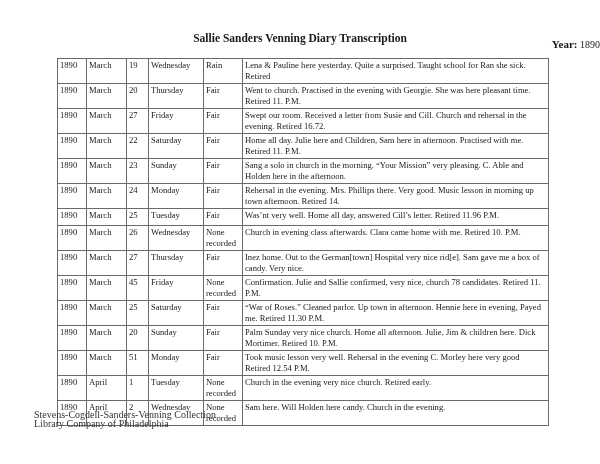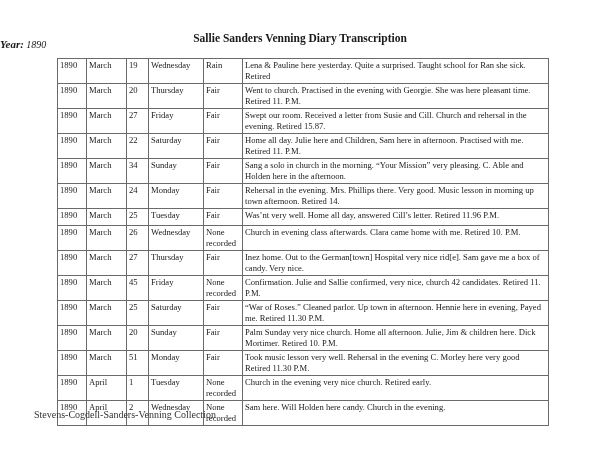--- a/index.html
+++ b/index.html
@@ -6,22 +6,22 @@
     body {
       width: 600px; height: 464px; position: relative; overflow: hidden;
       font-family: "Liberation Serif", "DejaVu Serif", serif;
       color: #1a1a1a;
     }
     .title {
       position: absolute; left: 0; width: 600px; top: 24px;
       text-align: center; font-weight: bold; font-size: 11.5px; line-height: 13px; margin-top: 8px;
     }
     .year-line {
-      position: absolute; left: 0; width: 488px; top: 38px;
-      text-align: left; font-size: 10px; line-height: 12px; font-style: italic;
+      position: absolute; left: 0; width: 600px; top: 38px;
+      text-align: right; font-size: 10px; line-height: 12px;
     }
     .year-line .lbl { font-weight: bold; font-size: 11px; }
     table.diary {
       position: absolute; left: 57px; top: 58px;
       width: 491px;
       border-collapse: collapse;
       table-layout: fixed;
       font-size: 8.6px; line-height: 11px;
     }
     table.diary td {
@@ -78,34 +78,34 @@
         <td>Thursday</td>
         <td>Fair</td>
         <td>Went to church. Practised in the evening with Georgie. She was here pleasant time. Retired 11. P.M.</td>
       </tr>
       <tr class="h2">
         <td>1890</td>
         <td>March</td>
         <td>27</td>
         <td>Friday</td>
         <td>Fair</td>
-        <td>Swept our room. Received a letter from Susie and Cill. Church and rehersal in the evening. Retired 15.87.</td>
+        <td>Swept our room. Received a letter from Susie and Cill. Church and rehersal in the evening. Retired 16.72.</td>
       </tr>
       <tr class="h2">
         <td>1890</td>
         <td>March</td>
         <td>22</td>
         <td>Saturday</td>
         <td>Fair</td>
         <td>Home all day. Julie here and Children, Sam here in afternoon. Practised with me. Retired 11. P.M.</td>
       </tr>
       <tr class="h2">
         <td>1890</td>
         <td>March</td>
-        <td>34</td>
+        <td>23</td>
         <td>Sunday</td>
         <td>Fair</td>
         <td>Sang a solo in church in the morning. “Your Mission” very pleasing. C. Able and Holden here in the afternoon.</td>
       </tr>
       <tr class="h2">
         <td>1890</td>
         <td>March</td>
         <td>24</td>
         <td>Monday</td>
         <td>Fair</td>
@@ -134,21 +134,21 @@
         <td>Thursday</td>
         <td>Fair</td>
         <td>Inez home. Out to the German[town] Hospital very nice rid[e]. Sam gave me a box of candy. Very nice.</td>
       </tr>
       <tr class="h2">
         <td>1890</td>
         <td>March</td>
         <td>45</td>
         <td>Friday</td>
         <td>None recorded</td>
-        <td>Confirmation. Julie and Sallie confirmed, very nice, church 42 candidates. Retired 11. P.M.</td>
+        <td>Confirmation. Julie and Sallie confirmed, very nice, church 78 candidates. Retired 11. P.M.</td>
       </tr>
       <tr class="h2">
         <td>1890</td>
         <td>March</td>
         <td>25</td>
         <td>Saturday</td>
         <td>Fair</td>
         <td>“War of Roses.” Cleaned parlor. Up town in afternoon. Hennie here in evening, Payed me. Retired 11.30 P.M.</td>
       </tr>
       <tr class="h2">
@@ -158,21 +158,21 @@
         <td>Sunday</td>
         <td>Fair</td>
         <td>Palm Sunday very nice church. Home all afternoon. Julie, Jim &amp; children here. Dick Mortimer. Retired 10. P.M.</td>
       </tr>
       <tr class="h2">
         <td>1890</td>
         <td>March</td>
         <td>51</td>
         <td>Monday</td>
         <td>Fair</td>
-        <td>Took music lesson very well. Rehersal in the evening C. Morley here very good Retired 11.30 P.M.</td>
+        <td>Took music lesson very well. Rehersal in the evening C. Morley here very good Retired 12.54 P.M.</td>
       </tr>
       <tr class="h2">
         <td>1890</td>
         <td>April</td>
         <td>1</td>
         <td>Tuesday</td>
         <td>None recorded</td>
         <td>Church in the evening very nice church. Retired early.</td>
       </tr>
       <tr class="h2">
@@ -181,13 +181,14 @@
         <td>2</td>
         <td>Wednesday</td>
         <td>None recorded</td>
         <td>Sam here. Will Holden here candy. Church in the evening.</td>
       </tr>
     </tbody>
 </table>
 
 <div class="footer">
   <div>Stevens-Cogdell-Sanders-Venning Collection</div>
+  <div>Library Company of Philadelphia</div>
 </div>
 
 </body></html>

